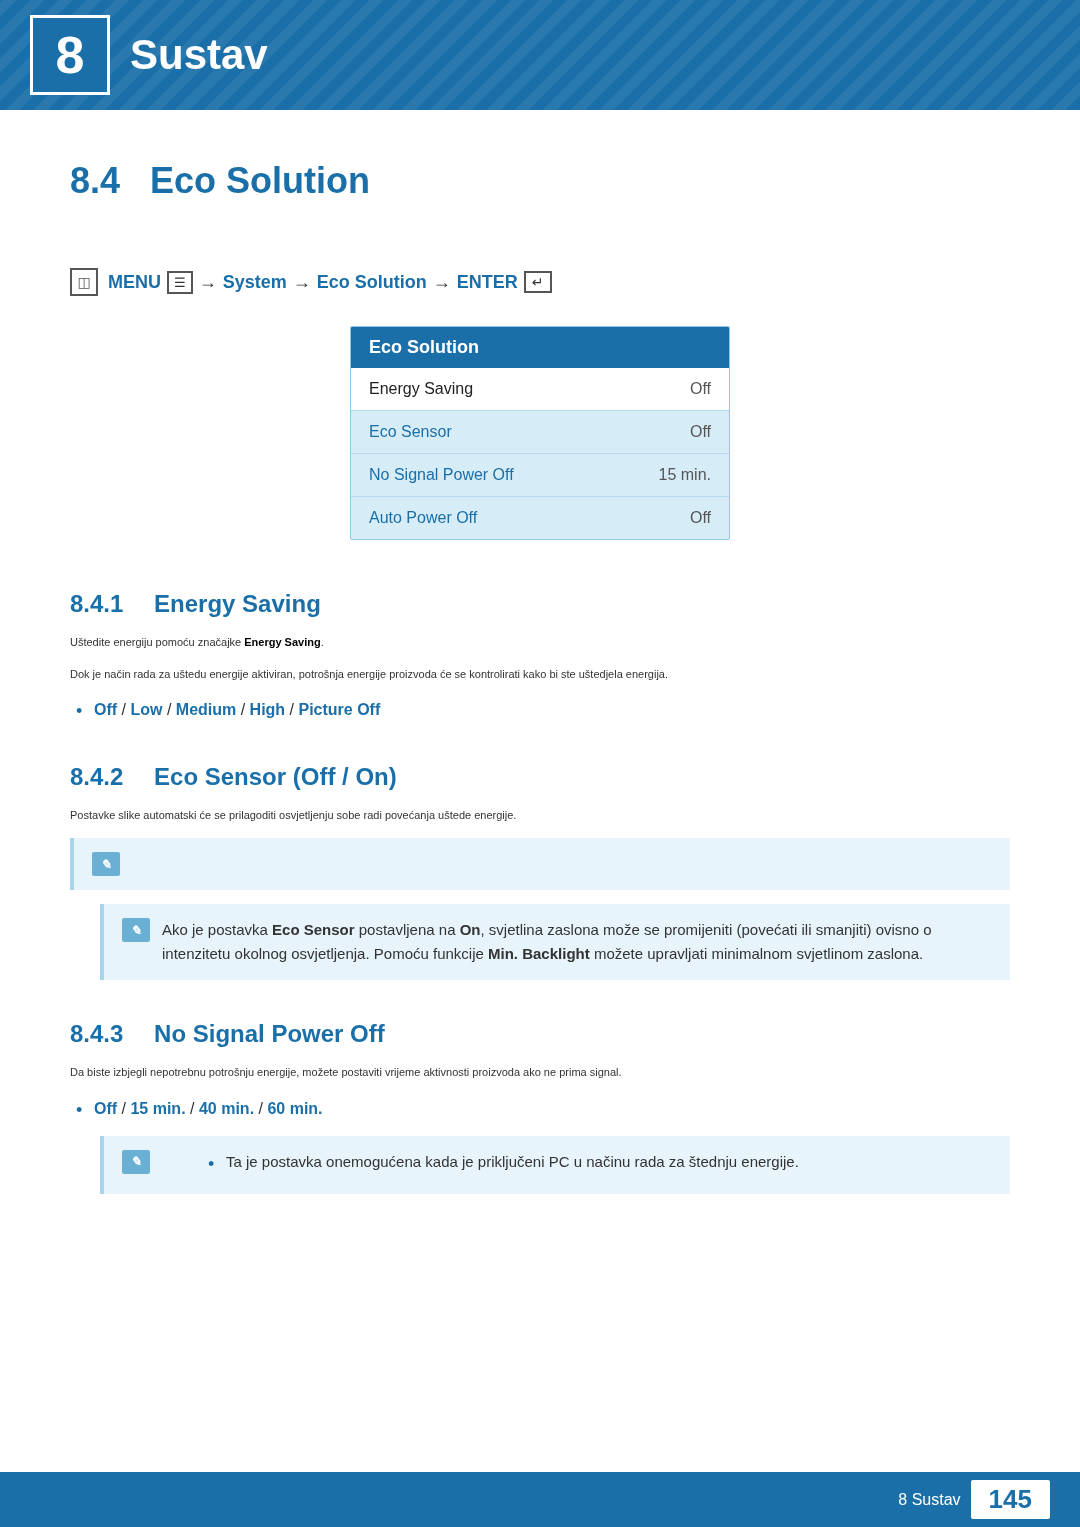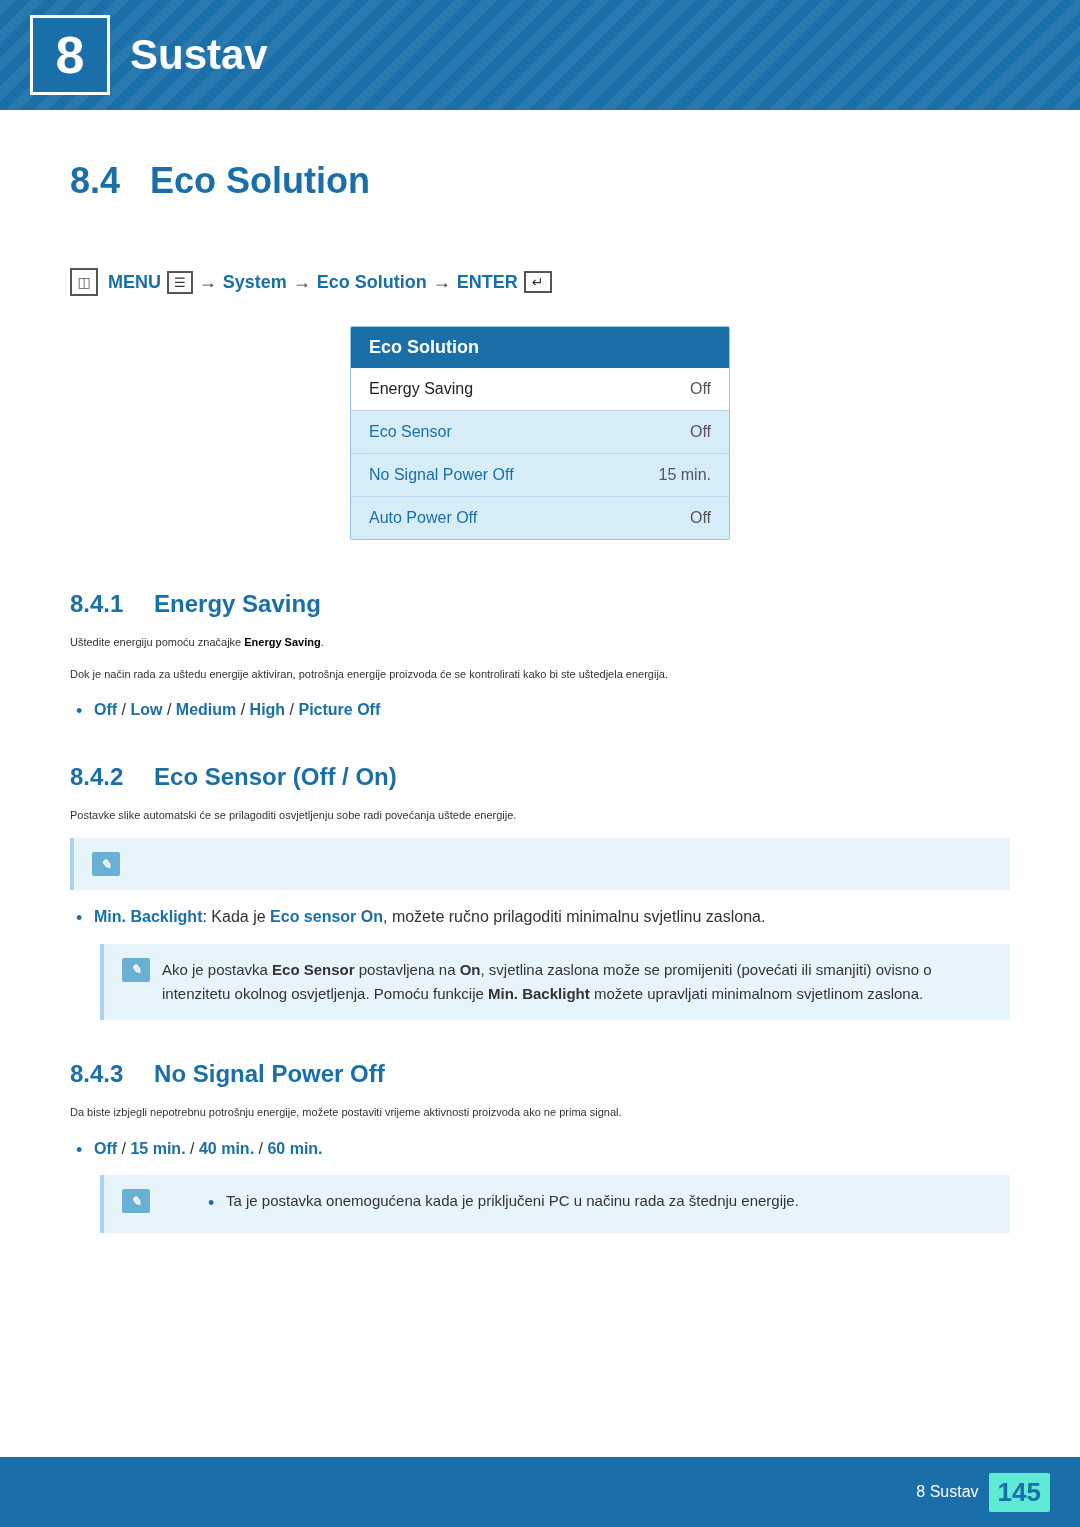--- a/index.html
+++ b/index.html
@@ -270,40 +270,40 @@
 
     .indented-bullet li {
       font-size: 15px;
     }
 
     
     .footer {
       position: absolute;
       bottom: 0;
       width: 100%;
-      height: 70px;
+      height: 55px;
       background: #1a6fa8;
       display: flex;
       align-items: center;
       justify-content: flex-end;
       padding-right: 30px;
     }
 
     .footer-text {
       color: #ffffff;
       font-size: 16px;
       margin-right: 10px;
     }
 
     .footer-number {
-      background: #5eead4;
+      background: #ffffff;
       color: #1a6fa8;
       font-size: 26px;
       font-weight: bold;
-      padding: 4px 9px;
+      padding: 4px 18px;
       border-radius: 2px;
     }
   </style>
 </head>
 <body>
 
 <div class="header-bar">
   <div class="chapter-number-box">
     <span class="chapter-number">8</span>
   </div>
@@ -376,25 +376,20 @@
       <span>Eco Sensor (Off / On)</span>
     </div>
     <p class="paragraph">
       Postavke slike automatski će se prilagoditi osvjetljenju sobe radi povećanja uštede energije.
     </p>
 
     <div class="note-box">
       <div class="note-icon">✎</div>
     </div>
 
-    <ul class="bullet-list">
-      <li>
-        <b>Min. Backlight</b>: Kada je <b>Eco sensor On</b>, možete ručno prilagoditi minimalnu svjetlinu zaslona.
-      </li>
-    </ul>
 
     <div style="padding-left: 30px;">
       <div class="note-box">
         <div class="note-icon">✎</div>
         <div class="note-text">
           Ako je postavka <b>Eco Sensor</b> postavljena na <b>On</b>, svjetlina zaslona može se promijeniti (povećati ili smanjiti) ovisno o intenzitetu okolnog osvjetljenja. Pomoću funkcije <b>Min. Backlight</b> možete upravljati minimalnom svjetlinom zaslona.
         </div>
       </div>
     </div>
   </div>

